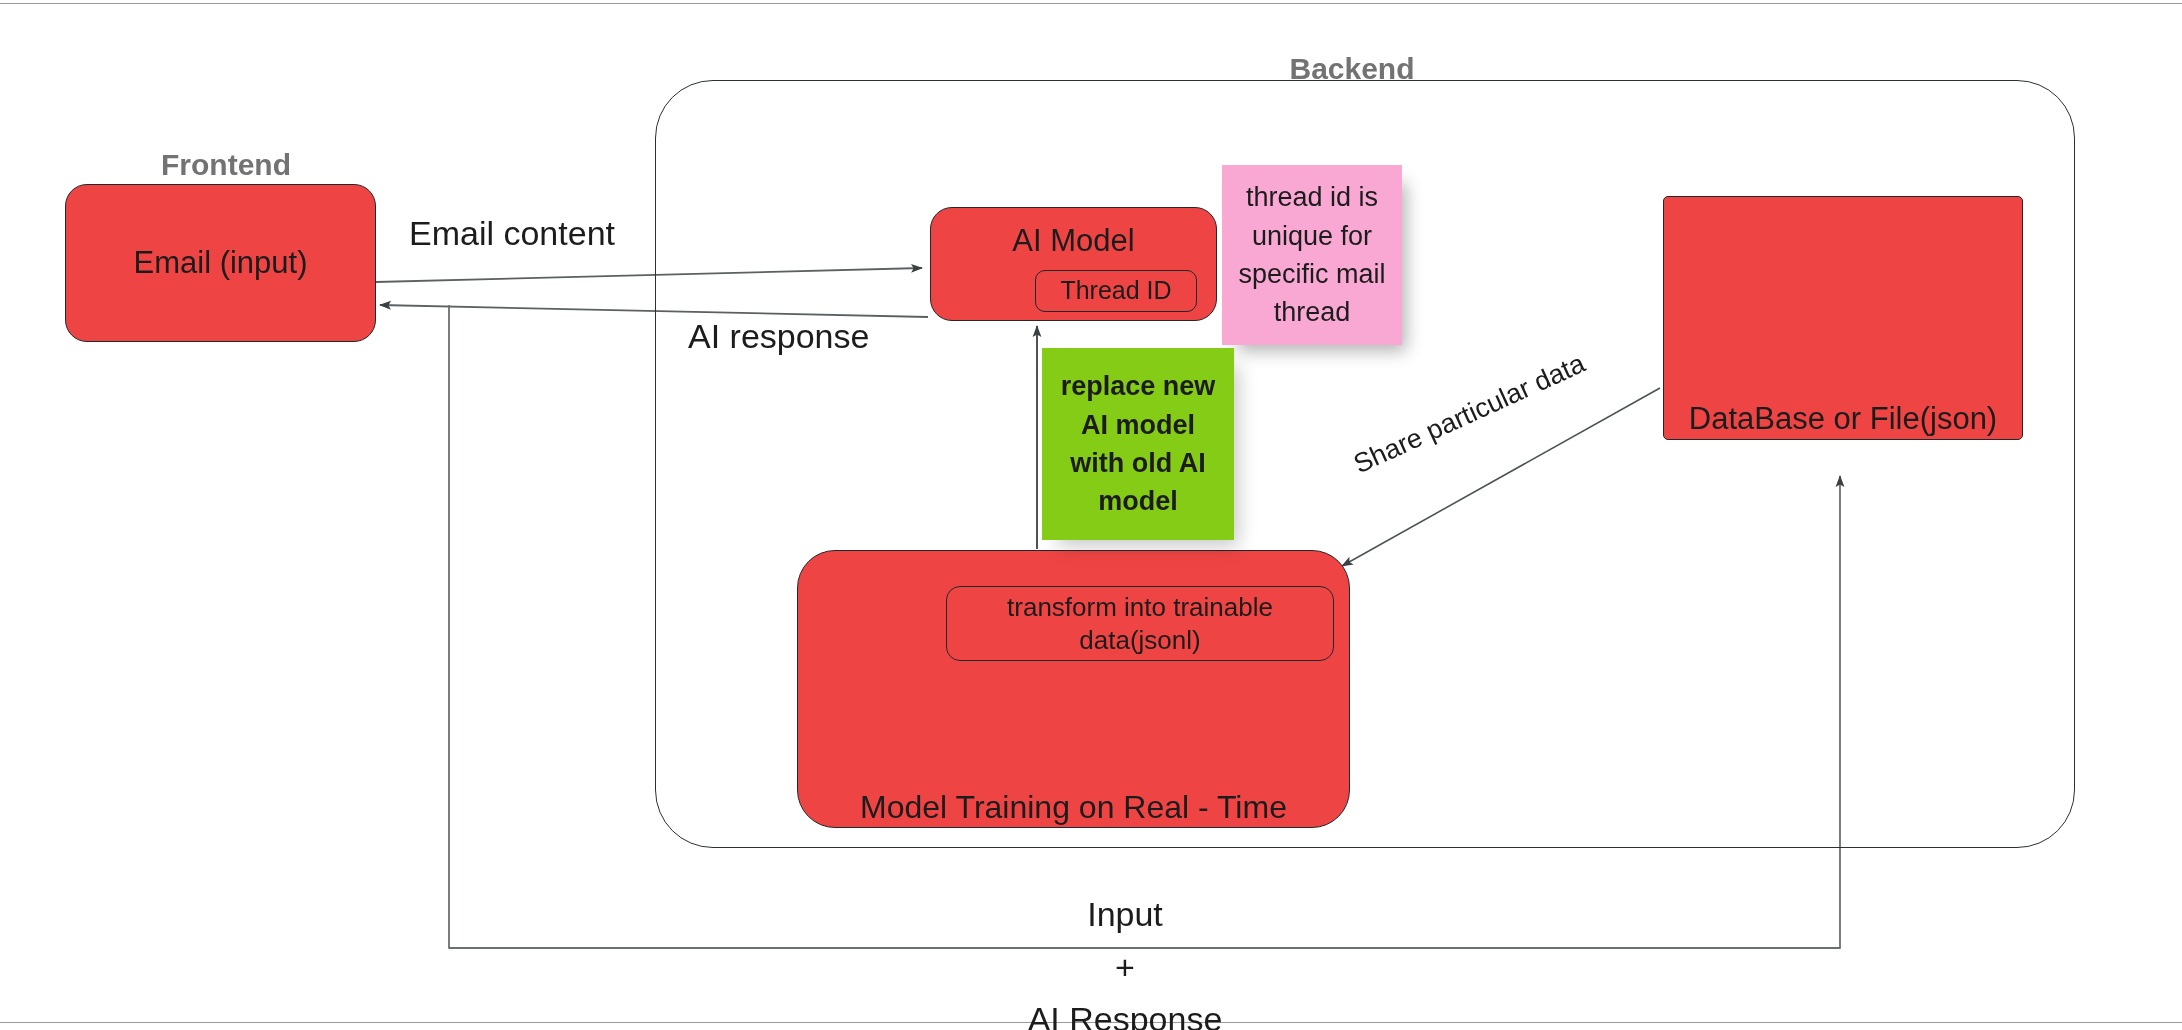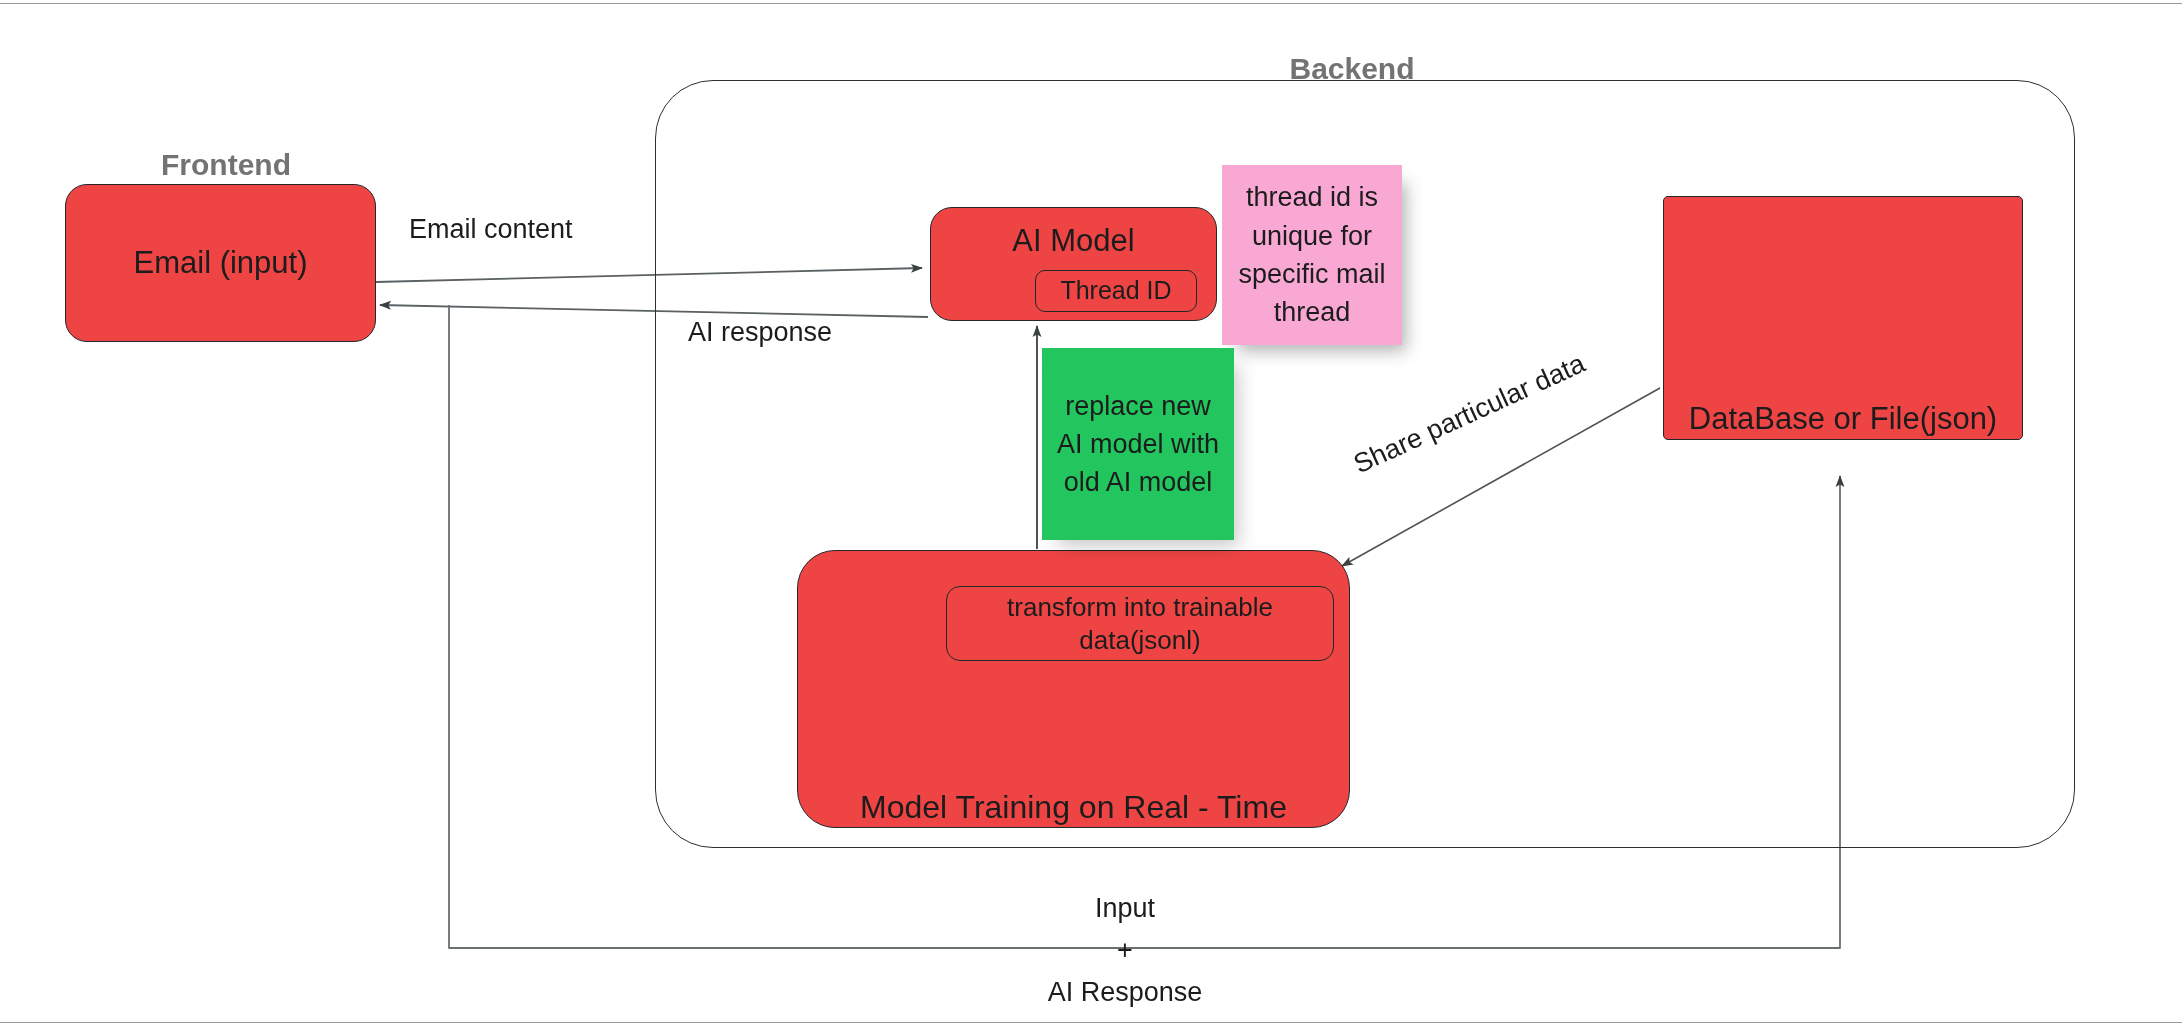--- a/index.html
+++ b/index.html
@@ -85,28 +85,29 @@
     font-size: 27px;
     line-height: 1.42;
     color: #1c1c1c;
     padding: 6px 10px;
   }
   .sticky.yellow {
     background: #f9a8d4;
     box-shadow: 10px 12px 16px -6px rgba(0,0,0,0.30);
   }
   .sticky.grey {
-    background: #22c55e;
+    background: #84cc16;
     box-shadow: 10px 12px 18px -6px rgba(0,0,0,0.22);
+    font-weight: bold;
   }
 
   
   .edge-label {
     position: absolute;
-    font-size: 27px;
+    font-size: 34px;
     color: #1c1c1c;
     white-space: nowrap;
     background: transparent;
   }
   .edge-label.small {
     font-size: 27px;
   }
   .edge-label.rot {
     transform-origin: left top;
     transform: rotate(-24.5deg);

